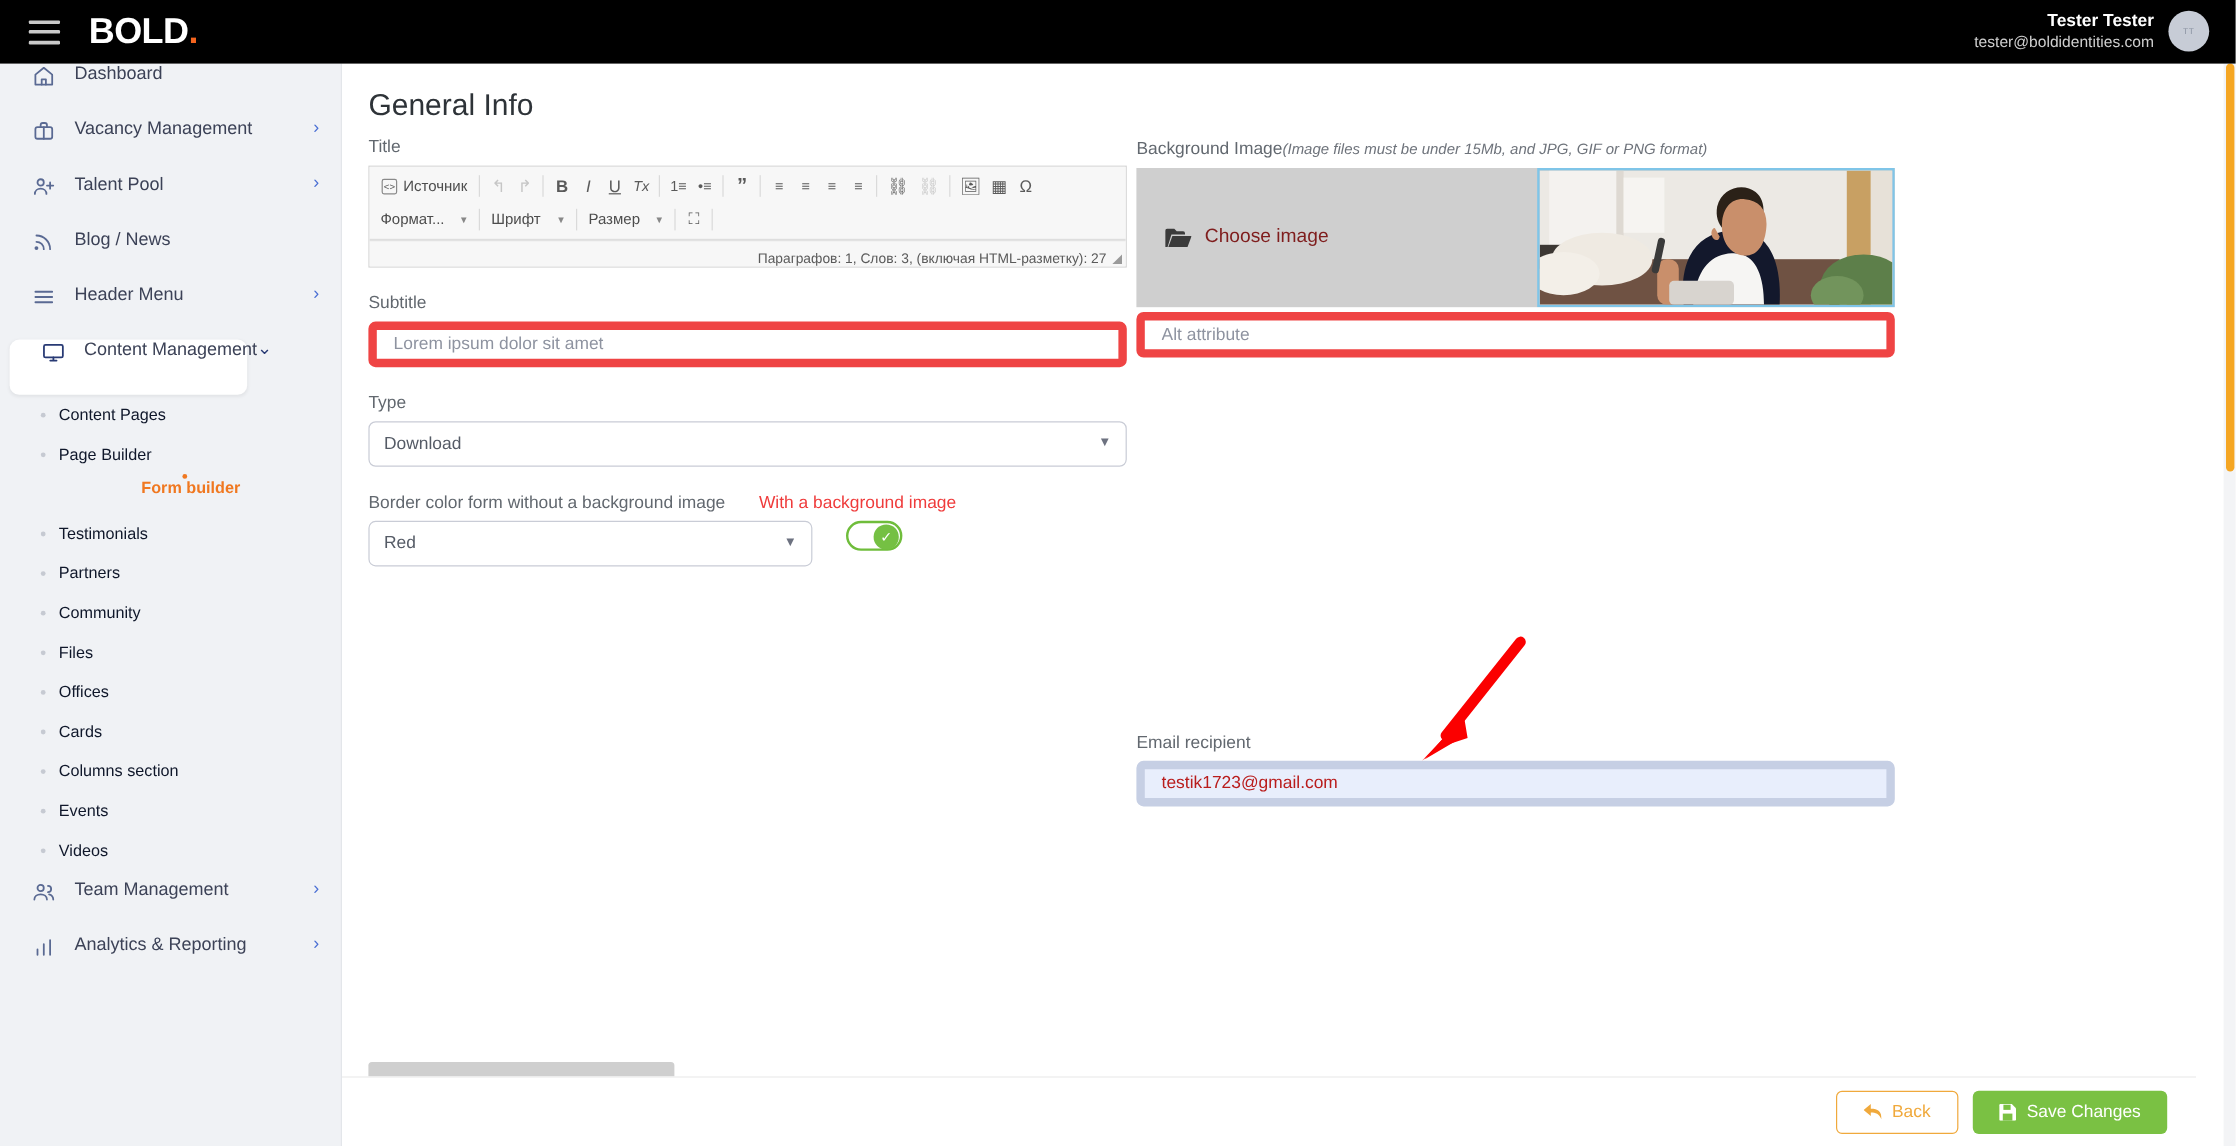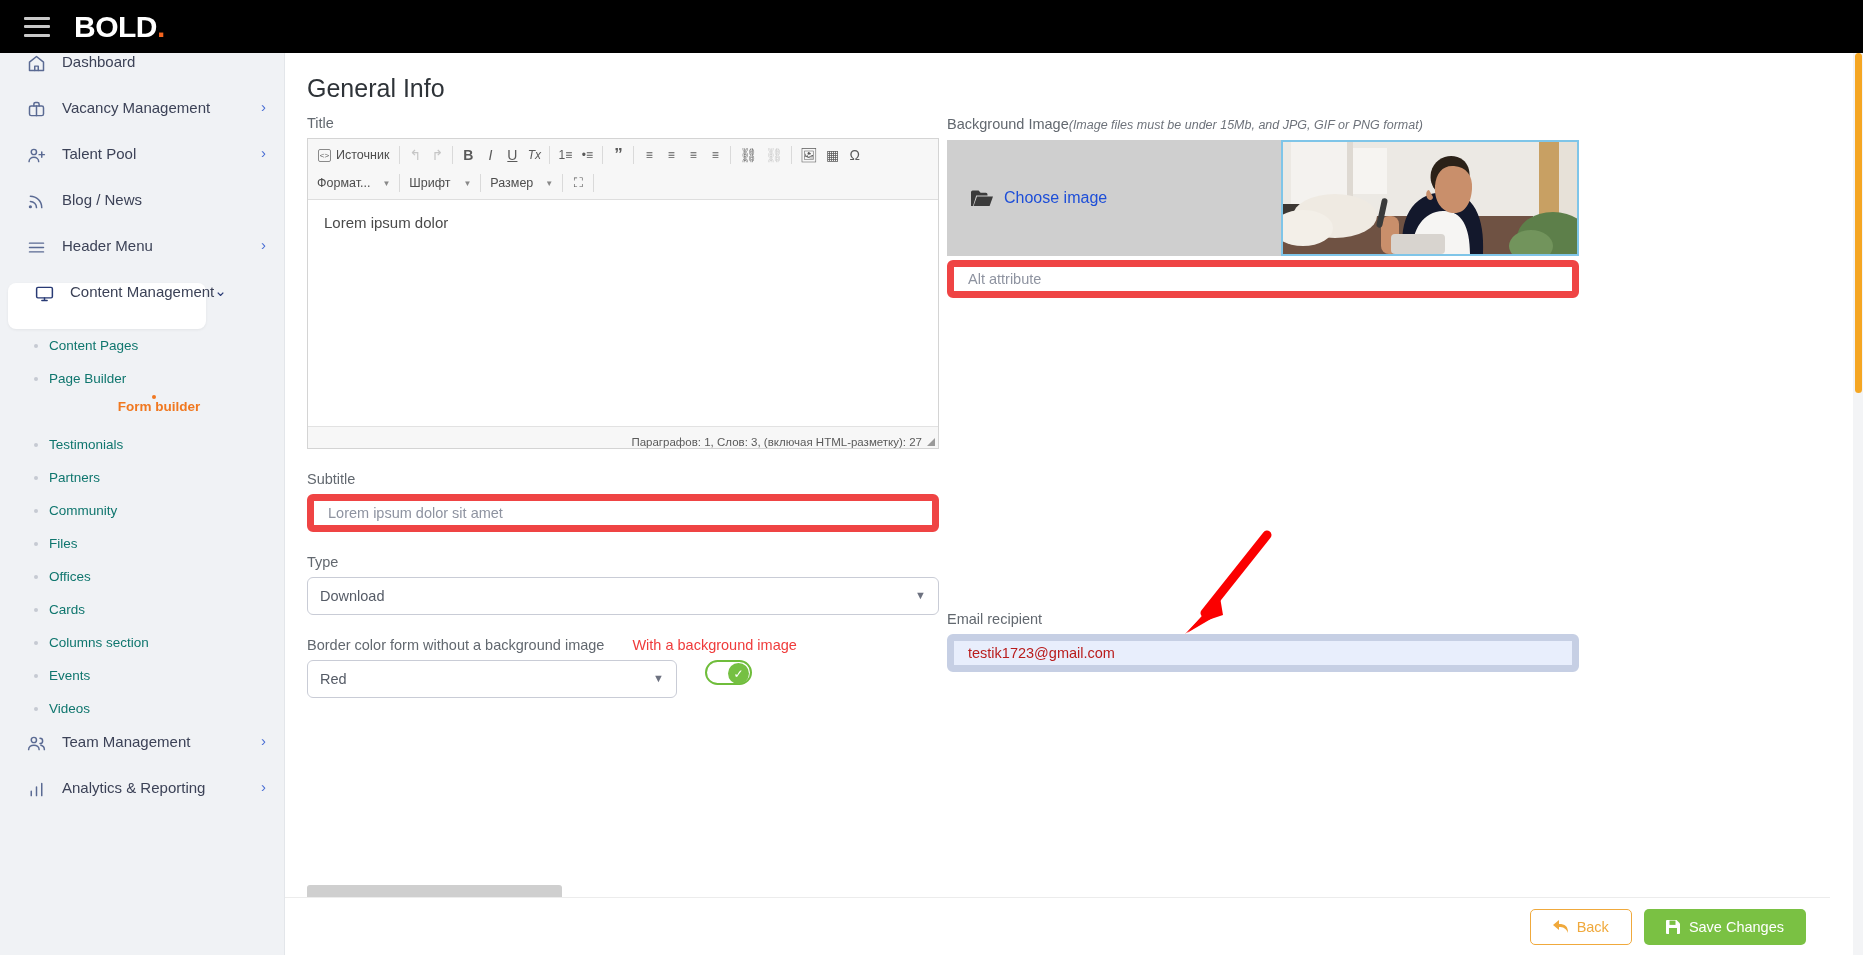--- a/index.html
+++ b/index.html
@@ -69,21 +69,21 @@
     margin: 0 10px 0 8px;
     width: 198px;
     box-shadow: 0 1px 3px rgba(0,0,0,0.06);
   }
   .nav-item.active .ic { color:#283a74; }
   .nav-item.active .caret { color:#283a74; }
 
   .sub-item {
     display:flex; align-items:center;
     height: 33px; padding-left: 34px;
-    font-size: 13.5px; color: #0f766e; cursor: pointer;
+    font-size: 13.5px; color: #0f172a; cursor: pointer;
   }
   .sub-item .bullet {
     width: 4px; height: 4px; border-radius:50%;
     background:#c6cad2; margin-right: 11px; flex:0 0 4px;
   }
   .sub-item.sel { color: #f07820; font-weight: bold; flex-direction: column; }
   .sub-item.sel .bullet { background:#f07820; }
 
   
   #main {
@@ -175,21 +175,21 @@
   select.sel.small { width: 370px; }
 
   
   #imgbox {
     margin-top: 7px; width: 632px; height: 116px;
     background:#cfcfcf; display:flex; position:relative;
     overflow:hidden;
   }
   #choose-image {
     display:flex; align-items:center; gap:11px;
-    padding-left: 24px; font-size: 16px; color:#1d4ed8;
+    padding-left: 24px; font-size: 16px; color:#7f1d1d;
     width: 334px; cursor:pointer;
   }
   #img-preview {
     position:absolute; right:0; top:0; width: 298px; height:116px;
     border: 2px solid #7fc5e8;
     overflow:hidden;
   }
 
   
   #toggle {
@@ -246,20 +246,29 @@
 
 <div id="topbar">
   <div id="hamburger">
     <span></span>
       <span></span>
       <span></span>
   </div>
   <div id="logo">
     <span>BOLD</span>
       <span class="dot">.</span>
+  </div>
+  <div id="user-block">
+    <div id="user-text">
+      <div id="user-name">Tester Tester</div>
+      <div id="user-email">tester@boldidentities.com</div>
+    </div>
+    <div id="avatar">
+      <span>TT</span>
+    </div>
   </div>
 </div>
 
 <div id="sidebar">
   <div id="nav-top">
       <div class="nav-item">
         <span class="ic">
           <svg width="21" height="21" viewBox="0 0 24 24" fill="none" stroke="currentColor" stroke-width="1.7" stroke-linecap="round" stroke-linejoin="round">
             <path d="M4 10.5 12 4l8 6.5V20H4z"></path>
             <path d="M10 20v-5h4v5"></path>
@@ -452,21 +461,20 @@
           <div class="tb-sep"></div>
           <div class="tb-combo">
             <span>Размер</span>
             <span class="arr">▼</span>
           </div>
           <div class="tb-sep"></div>
           <div class="tb-btn" style="font-size:13px;">⛶</div>
           <div class="tb-sep"></div>
         </div>
       </div>
-      <div id="ck-body">Lorem ipsum dolor</div>
       <div id="ck-foot">
         <span>Параграфов: 1, Слов: 3, (включая HTML-разметку): 27</span>
         <span id="ck-grip"></span>
       </div>
     </div>
 
     <div class="flabel" style="margin-top:22px;">Subtitle</div>
     <input class="txtinput" placeholder="Lorem ipsum dolor sit amet" style="">
 
     <div class="flabel" style="margin-top:22px;">Type</div>

